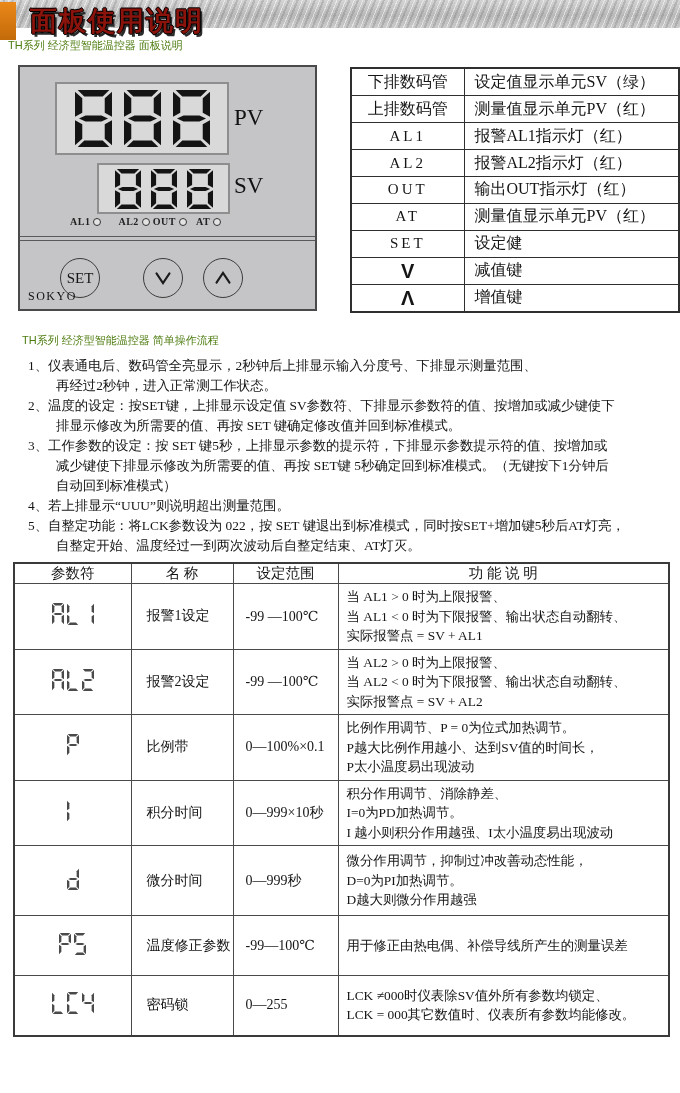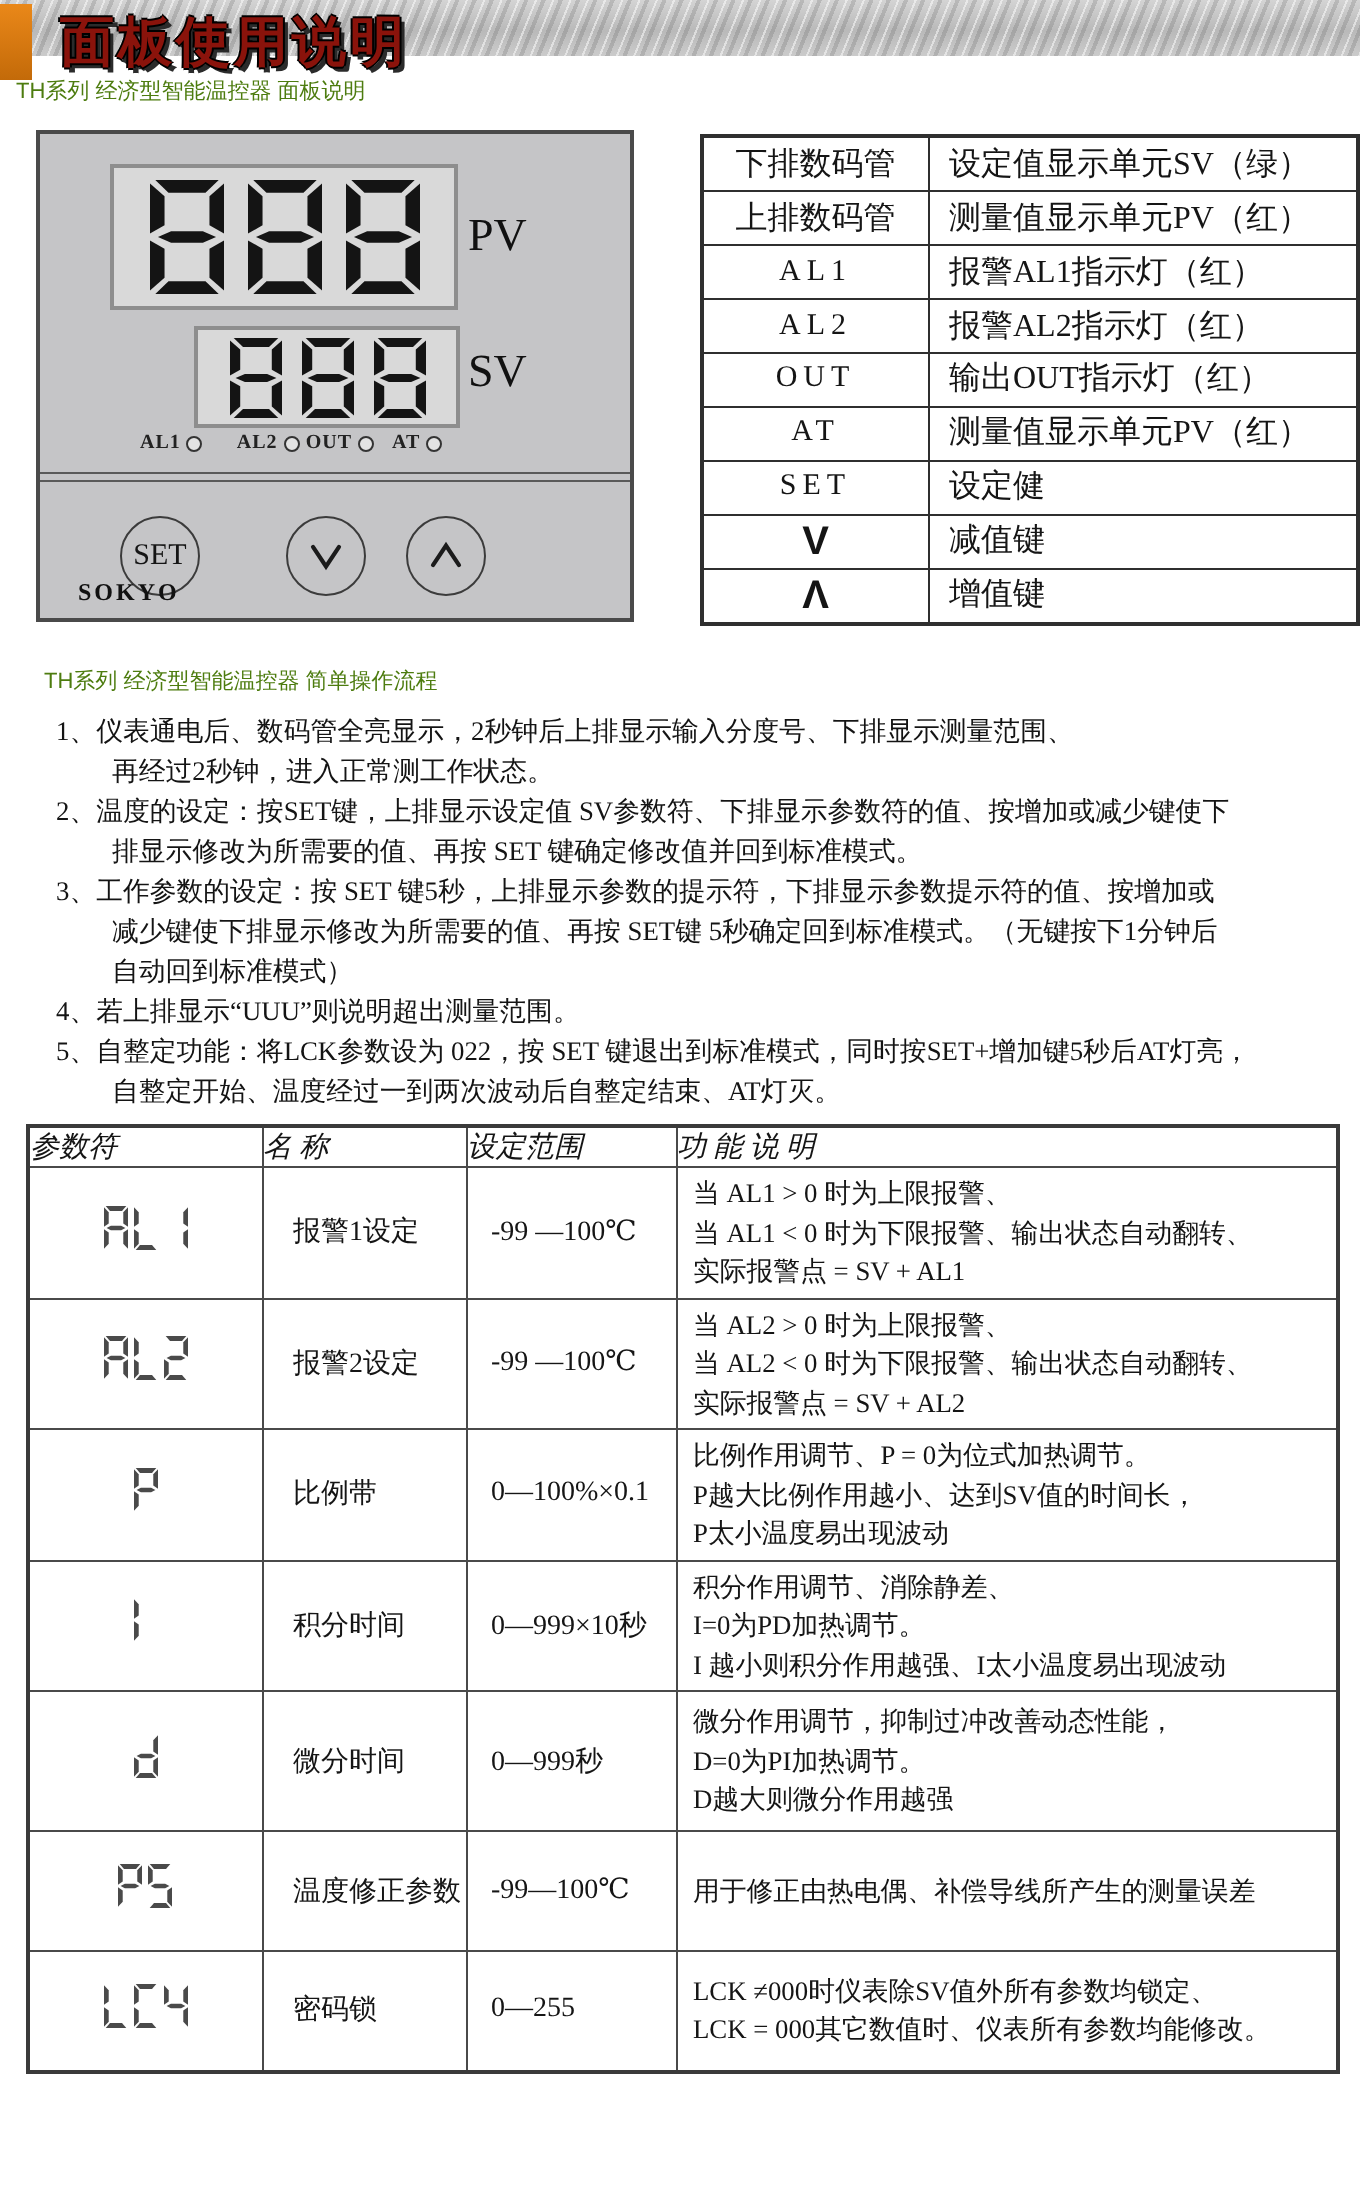--- a/index.html
+++ b/index.html
@@ -48,21 +48,21 @@
     background:#e3e3e3; display:inline-block; margin-left:3px; }
   .ind-pair { display:flex; align-items:center; }
   .panel-divider { position:absolute; top:169px; left:0; width:100%; height:5px;
     border-top:1.5px solid #5a5a5a; border-bottom:1.5px solid #5a5a5a; }
   .btn { position:absolute; top:191px; width:40px; height:40px; border:1.7px solid #3b3b3b;
     border-radius:50%; display:flex; align-items:center; justify-content:center; }
   .btn-set { left:40px; font-size:15px; color:#151515; }
   .btn-down { left:123px; }
   .btn-up { left:183px; }
   .chev { width:26px; height:26px; stroke:#1b1b1b; stroke-width:3.2; fill:none; stroke-linecap:round; }
-  .brand { position:absolute; left:19px; bottom:5px; font-size:12px; font-weight:700;
+  .brand { position:absolute; left:8px; bottom:5px; font-size:12px; font-weight:400;
     letter-spacing:1.5px; color:#111; }
 
   
   .legend { border-collapse:collapse; width:372px; height:246px; margin-left:33px; margin-top:2px;
     border:2px solid #2f2f2f; table-layout:fixed; }
   .legend td { border:1px solid #2f2f2f; font-size:16px; vertical-align:middle; color:#151515; }
   .legend td:first-child { width:113px; text-align:center; }
   .legend td:last-child { padding-left:10px; }
   .legend tr:nth-child(n+3):nth-child(-n+7) td:first-child { letter-spacing:3px; font-size:15px; }
   .legend tr:nth-child(8) td:first-child,
@@ -73,21 +73,21 @@
   .flow { margin:0 8px 0 14px; font-size:13.4px; line-height:20px; color:#141414; }
   .flow-item { white-space:pre-line; padding-left:42px; text-indent:-28px; }
 
   
   .params { border-collapse:collapse; margin:6px 0 0 13px; width:655px;
     border:2px solid #3a3a3a; table-layout:fixed; }
   .params th, .params td { border:1px solid #4a4a4a; font-weight:400; color:#151515; }
   .params col.c1 { width:117px; } .params col.c2 { width:102px; }
   .params col.c3 { width:105px; } .params col.c4 { width:331px; }
   .params thead tr { height:20px; }
-  .params th { font-size:14.5px; text-align:left;font-style:italic; }
+  .params th { font-size:14.5px; text-align:center; }
   .params tbody tr:nth-child(1){height:60px} .params tbody tr:nth-child(2){height:60px}
   .params tbody tr:nth-child(3){height:62px} .params tbody tr:nth-child(4){height:60px}
   .params tbody tr:nth-child(5){height:70px} .params tbody tr:nth-child(6){height:60px}
   .params tbody tr:nth-child(7){height:60px} .params tbody tr:nth-child(8){height:56px}
   .td-sym { text-align:center; }
   .param-sym svg { width:12px; height:22px; margin:0 1.5px; fill:#4a4a4a; }
   .td-name { font-size:14px; padding-left:15px; }
   .td-range { font-size:14px; padding-left:12px; }
   .td-desc { font-size:13.4px; line-height:19.5px; padding:3px 8px; white-space:pre-line; }
 </style>

